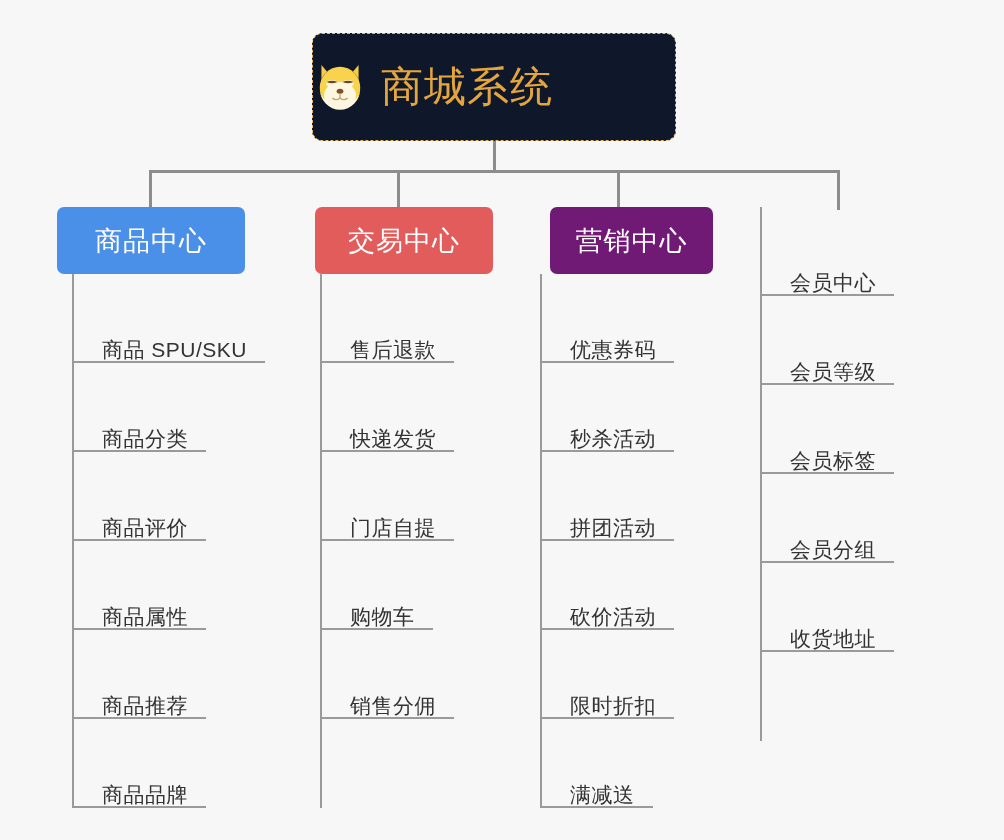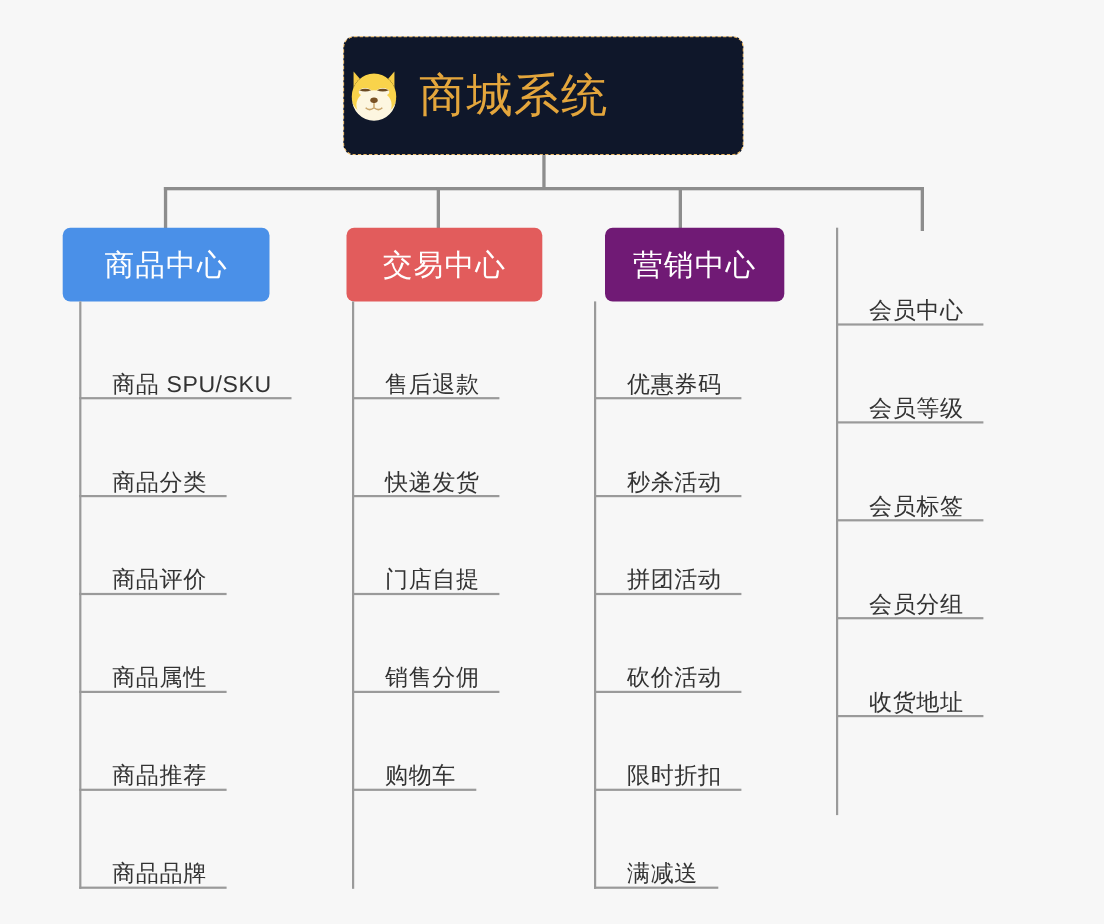--- a/index.html
+++ b/index.html
@@ -184,24 +184,24 @@
       <div class="leaf">
         <div class="leaf-inner"><span class="leaf-label">售后退款</span></div>
       </div>
       <div class="leaf">
         <div class="leaf-inner"><span class="leaf-label">快递发货</span></div>
       </div>
       <div class="leaf">
         <div class="leaf-inner"><span class="leaf-label">门店自提</span></div>
       </div>
       <div class="leaf">
+        <div class="leaf-inner"><span class="leaf-label">购物车</span></div>
+      </div>
+      <div class="leaf">
         <div class="leaf-inner"><span class="leaf-label">销售分佣</span></div>
-      </div>
-      <div class="leaf">
-        <div class="leaf-inner"><span class="leaf-label">购物车</span></div>
       </div>
     </div>
   </div>
 <div class="column" id="column-2" style="left:525px">
     <div class="cat-box" style="background: #701a75; margin-left: 25px;">营销中心</div>
     <div class="branch">
       <div class="spine" style="height: 534px;"></div>
       <div class="leaf">
         <div class="leaf-inner"><span class="leaf-label">优惠券码</span></div>
       </div>

